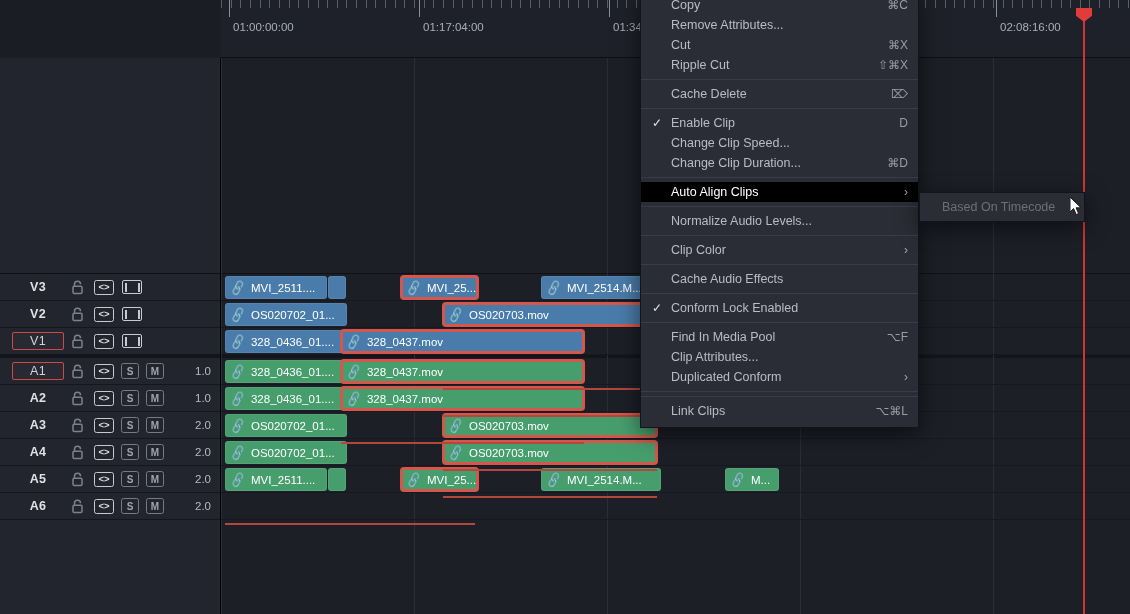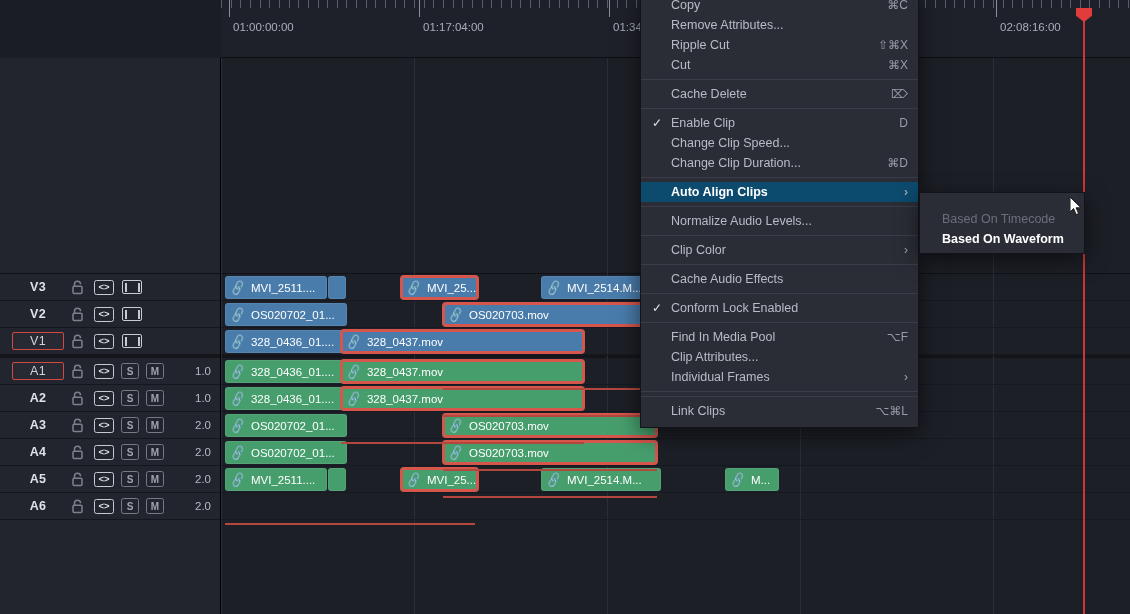--- a/index.html
+++ b/index.html
@@ -109,34 +109,34 @@
     position:absolute; left:640px; top:-10px; width:279px;
     background:#2b2d36; border:1px solid #13141a;
     box-shadow:0 6px 22px rgba(0,0,0,.55); z-index:100;
     padding:4px 0 6px 0;
   }
   .mi {
     position:relative; height:20px; display:flex; align-items:center;
     color:#b9bcc6; font-size:12.5px; padding-left:30px; padding-right:10px;
   }
   .mi.dis { color:#6c6f79; }
-  .mi.hl { background:#0c4a6e; color:#ffffff; font-weight:bold;gap:25px; }
+  .mi.hl { background:#000000; color:#ffffff; font-weight:normal;gap:25px; }
   .mi .sc { margin-left:auto; color:#989ca7; font-size:12px; }
   .mi .chk { position:absolute; left:11px; color:#dfe2e8; font-size:12px; }
   .mi .arw { margin-left:auto; color:#a0a4ae; font-size:12px; }
   .msep { height:1px; background:#1d1f26; margin:4px 0; border-bottom:1px solid #3a3d47; }
 
   .submenu {
     position:absolute; left:919px; top:192px; width:166px;
     background:#2b2d36; border:1px solid #13141a;
     box-shadow:0 6px 22px rgba(0,0,0,.55); z-index:101; padding:4px 0;
   }
   .smi { height:20px; display:flex; align-items:center; padding-left:22px;
          color:#b9bcc6; font-size:12.5px; }
-  .smi.dis { color:#6c6f79;margin-top:12px; }
+  .smi.dis { color:#6c6f79; }
   .smi.sel { color:#ffffff; font-weight:bold; }
 
   .cursor { position:absolute; left:1070px; top:197px; width:14px; height:20px; z-index:120; }
 </style>
 </head>
 <body>
 
 <div id="app">
 
   <div class="topbar">
@@ -485,26 +485,26 @@
 
   <div class="cmenu" id="cmenu">
       <div class="mi">
         <span>Copy</span>
         <span class="sc">⌘C</span>
       </div>
       <div class="mi">
         <span>Remove Attributes...</span>
       </div>
       <div class="mi">
+        <span>Cut</span>
+        <span class="sc">⌘X</span>
+      </div>
+      <div class="mi">
         <span>Ripple Cut</span>
         <span class="sc">⇧⌘X</span>
-      </div>
-      <div class="mi">
-        <span>Cut</span>
-        <span class="sc">⌘X</span>
       </div>
       <div class="msep"></div>
       <div class="mi">
         <span>Cache Delete</span>
         <span class="sc">⌦</span>
       </div>
       <div class="msep"></div>
       <div class="mi">
         <span class="chk">✓</span>
         <span>Enable Clip</span>
@@ -542,33 +542,32 @@
       </div>
       <div class="msep"></div>
       <div class="mi">
         <span>Find In Media Pool</span>
         <span class="sc">⌥F</span>
       </div>
       <div class="mi">
         <span>Clip Attributes...</span>
       </div>
       <div class="mi">
-        <span>Individual Frames</span>
+        <span>Duplicated Conform</span>
         <span class="arw">›</span>
       </div>
       <div class="msep"></div>
       <div class="msep"></div>
       <div class="mi">
         <span>Link Clips</span>
         <span class="sc">⌥⌘L</span>
       </div>
     </div>
 
   <div class="submenu" id="submenu">
       <div class="smi dis">Based On Timecode</div>
-      <div class="smi sel">Based On Waveform</div>
     </div>
 
   <svg class="cursor" viewBox="0 0 14 20">
     <polygon points="0,0 0,15 3.6,11.6 6.2,17.6 8.6,16.5 6.1,10.8 11,10.8" fill="#ffffff" stroke="#1a1a1a" stroke-width="1"></polygon>
   </svg>
 
 </div>
 
 </body></html>

